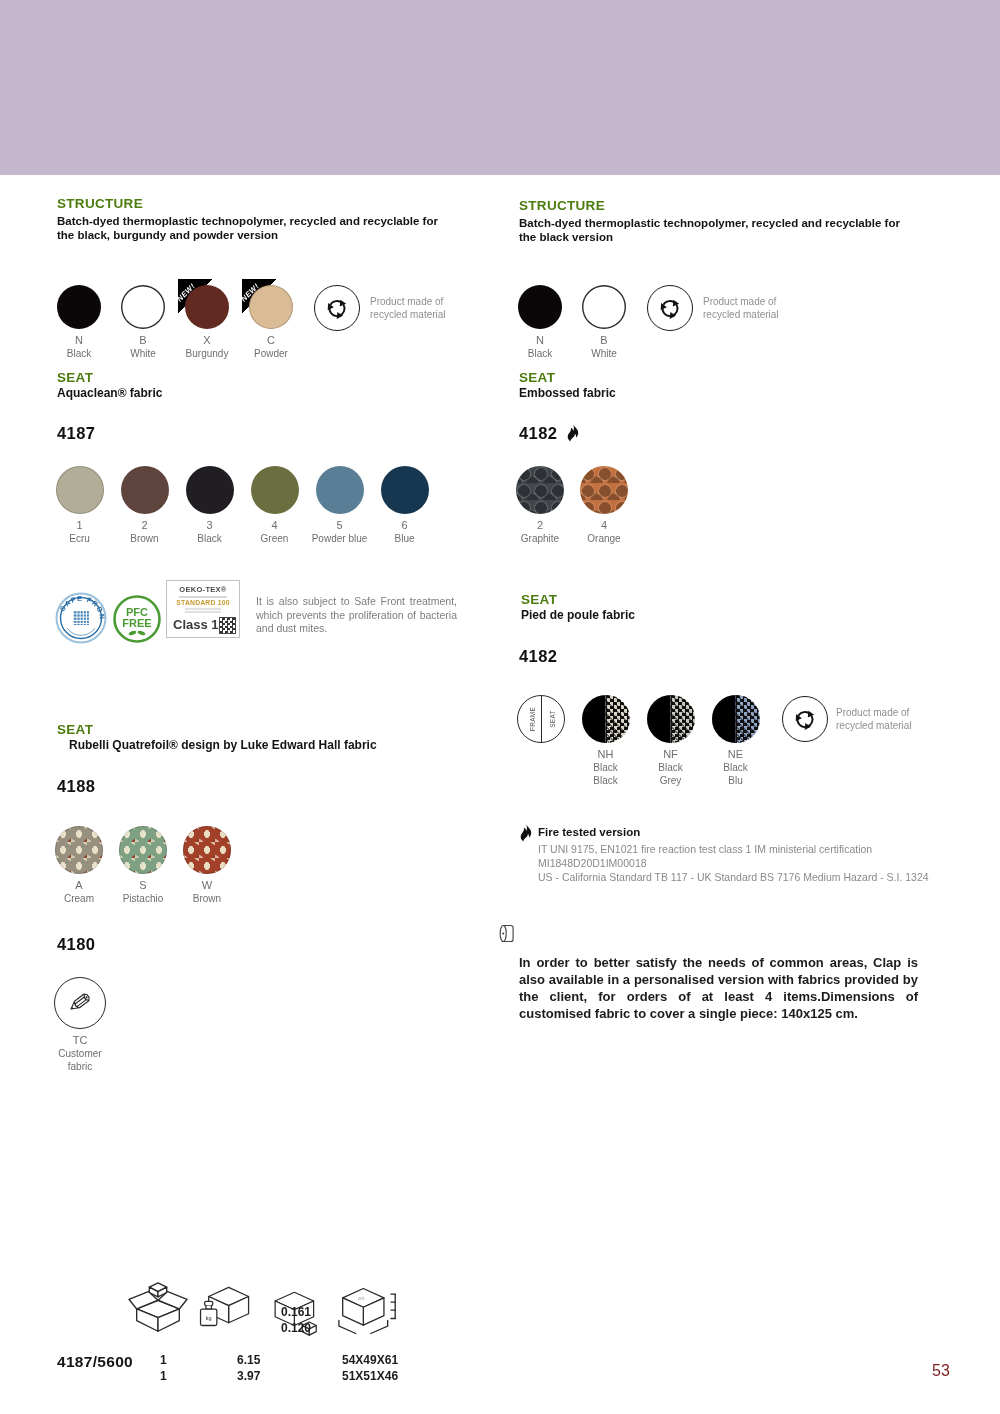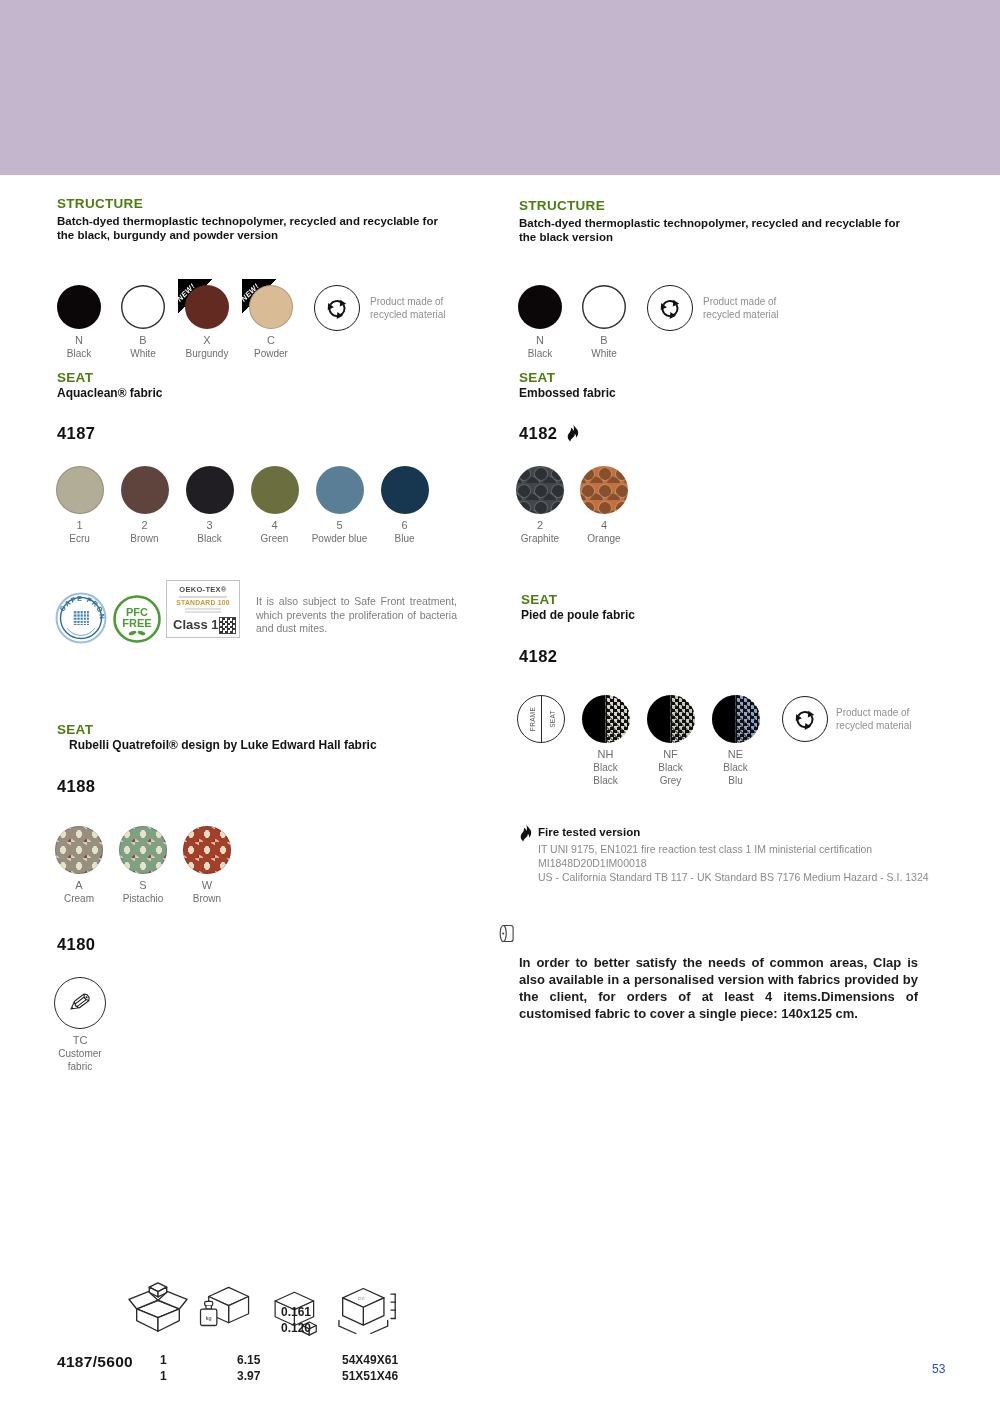--- a/index.html
+++ b/index.html
@@ -76,21 +76,21 @@
   .oeko-qr { position:absolute; right:4px; bottom:4px; width:15px; height:15px;
     background: conic-gradient(#333 25%, #fff 0 50%, #333 0 75%, #fff 0) 0 0/5px 5px; outline:1px solid #444; }
 
   .fire-title { font-size:11.5px; font-weight:bold; color:#141414; }
   .fire-line { font-size:10.5px; color:#8a8a8a; line-height:14px; white-space:nowrap; }
 
   .note-text { font-size:13px; font-weight:bold; color:#1c1c1c; line-height:1.3; text-align:justify; }
 
   .footer-label { font-size:15.5px; font-weight:bold; letter-spacing:.3px; }
   .footer-col { font-size:12px; font-weight:bold; line-height:16px; color:#1c1c1c; }
-  .page-num { font-size:12px; color:#1d4ed8; }
+  .page-num { font-size:16px; color:#7f1d1d; }
 
   svg { display:block; }
   .lineart { stroke:#2b2b2b; stroke-width:1.4; fill:#fff; stroke-linejoin:round; stroke-linecap:round; }
 </style>
 </head>
 <body>
 
 <div class="band" style="background-color: rgb(196, 183, 205);"></div>
 
 <div class="abs h-sec" style="left:57px; top:196px;">STRUCTURE</div>

